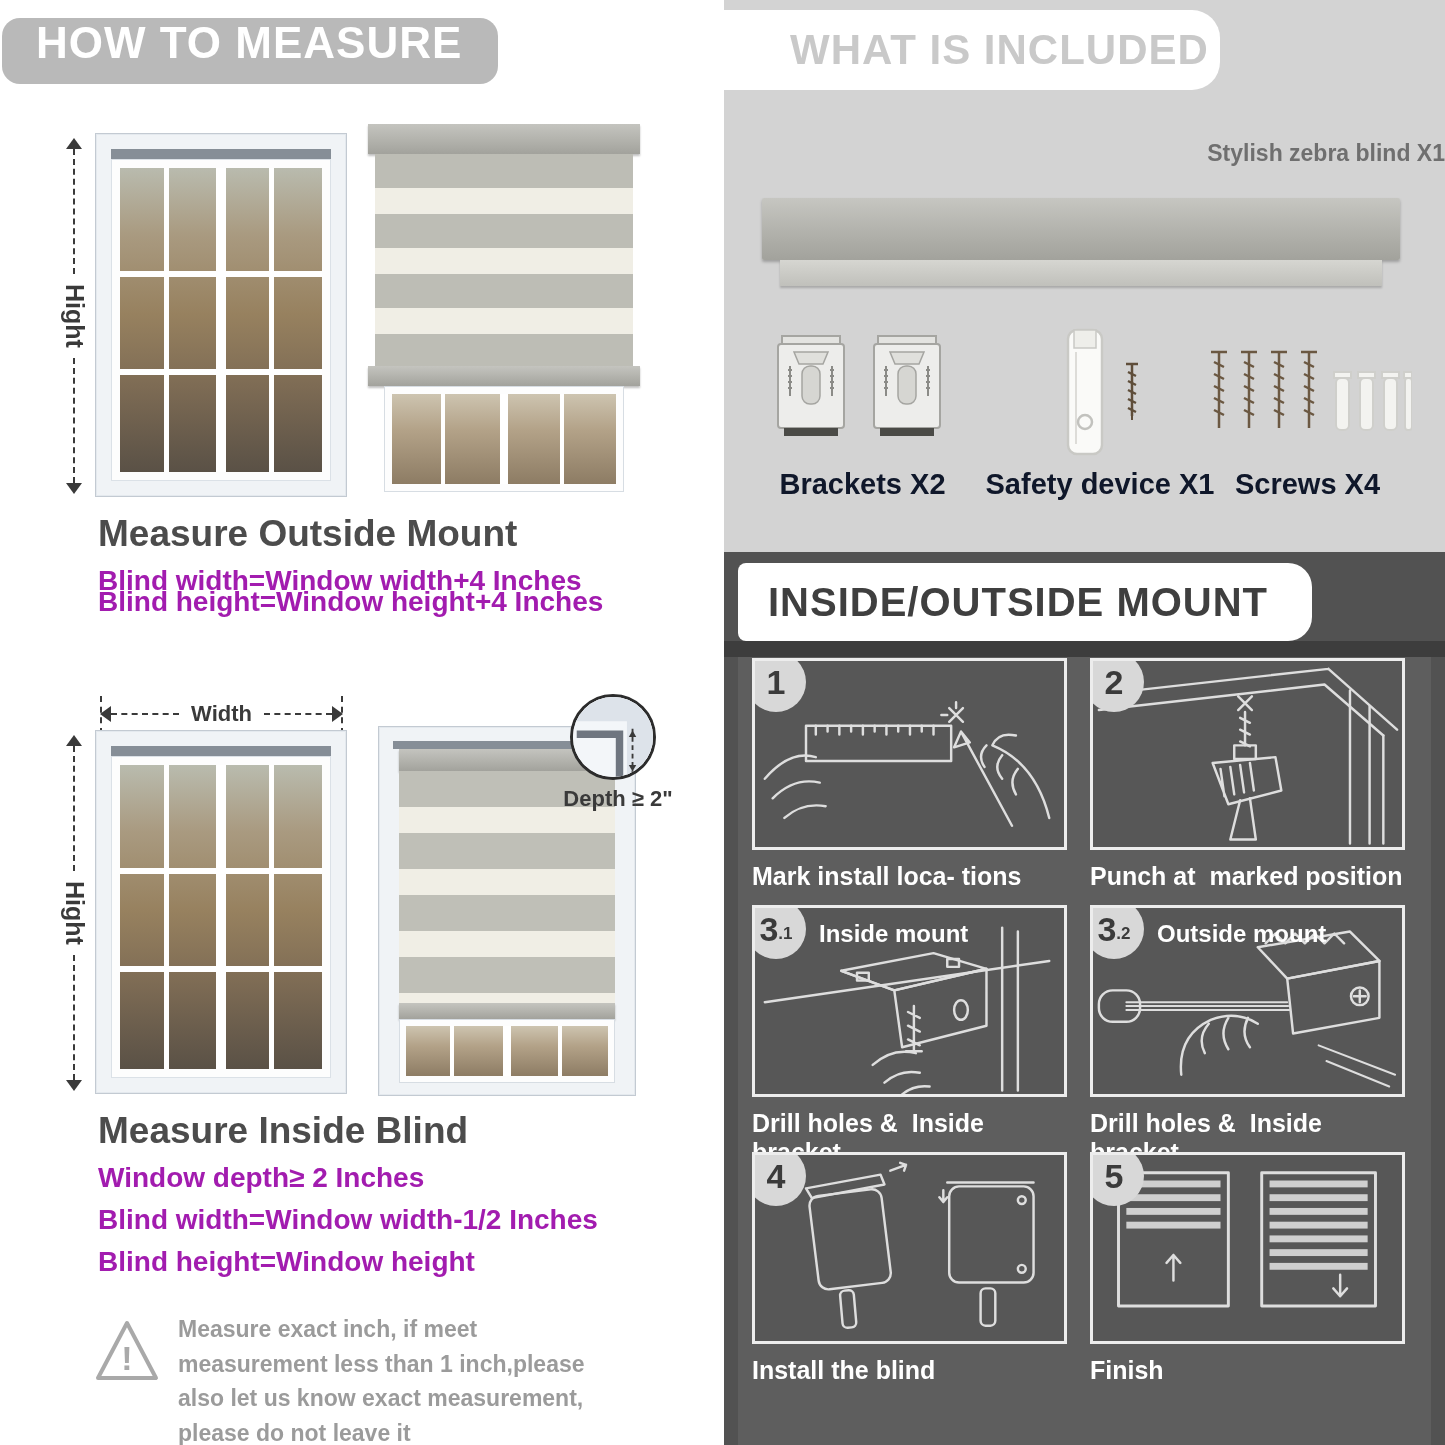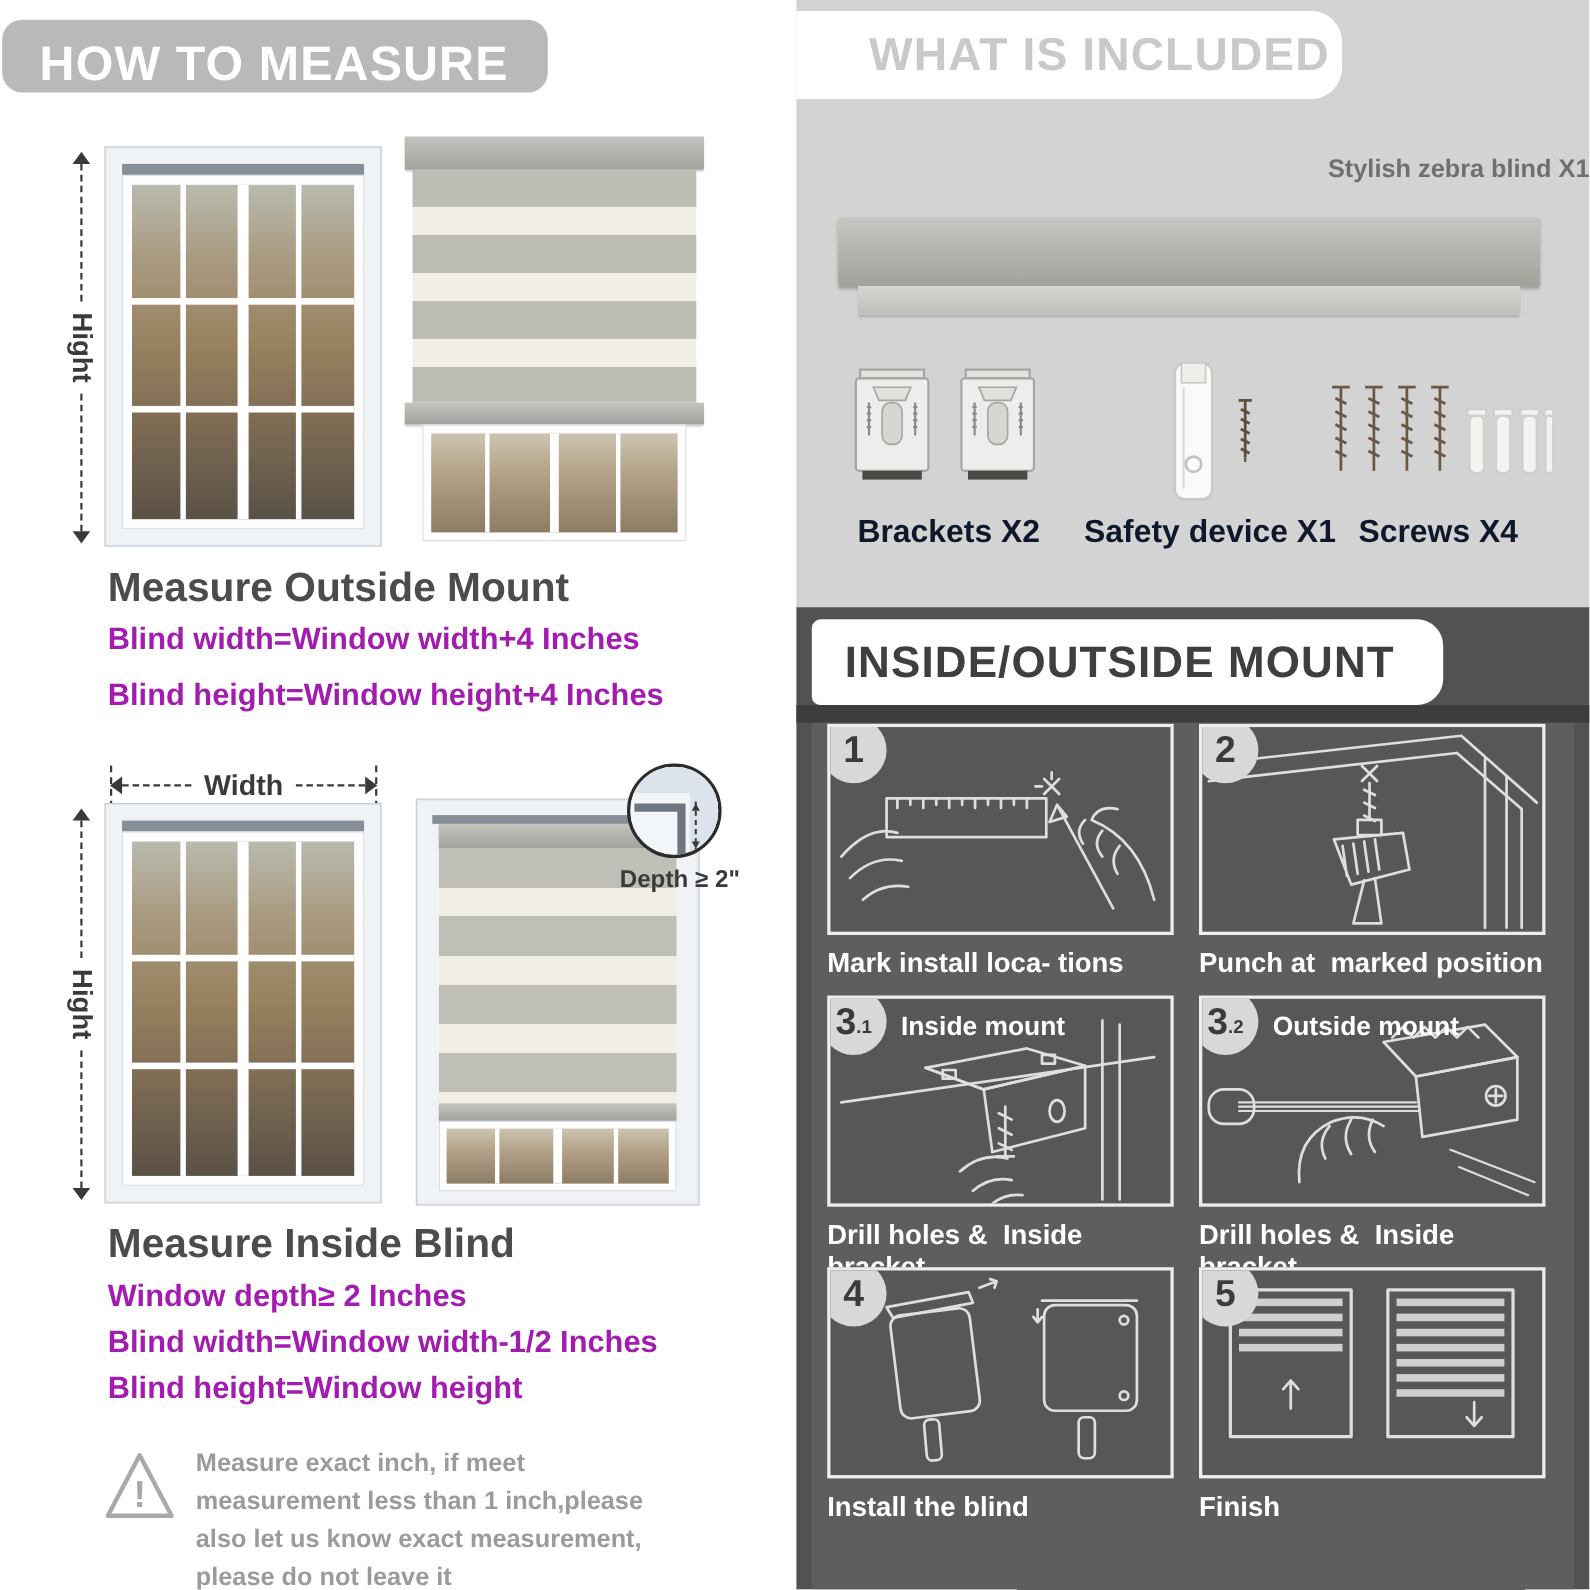--- a/index.html
+++ b/index.html
@@ -2,21 +2,21 @@
 <html><head>
 <meta charset="utf-8">
 <style>
   html,body{margin:0;padding:0;}
   body{width:1445px;height:1445px;background:#fff;font-family:"Liberation Sans",sans-serif;overflow:hidden;position:relative;}
   .canvas{position:absolute;inset:0;width:1445px;height:1445px;}
   .abs{position:absolute;}
 
   
   .htm-header{left:2px;top:18px;width:496px;height:66px;background:#b9b9b9;border-radius:18px;
-    display:flex;align-items:flex-end;padding-left:34px;box-sizing:border-box;}
+    display:flex;align-items:flex-start;padding-left:34px;box-sizing:border-box;}
   .htm-header span{color:#fff;font-weight:bold;font-size:44px;letter-spacing:1px;}
 
   .sec-title{font-weight:bold;font-size:37px;color:#4c4c4c;}
   .sec-line{font-weight:bold;font-size:28px;color:#a21caf;}
 
   
   .window{background:#f0f3f6;border:1px solid #c3cad2;box-shadow:0 0 0 1px #e4e9ee inset;}
   .win-recess{position:absolute;left:15px;right:15px;top:15px;height:10px;background:#868e97;}
   .win-sash{position:absolute;left:15px;right:15px;top:25px;bottom:15px;background:#fdfdfd;border:1px solid #dbe1e7;}
   .win-glass{position:absolute;inset:8px;background:linear-gradient(180deg,#b9bbae 0%,#a99a80 22%,#97815f 48%,#7d6b54 72%,#5a5146 100%);}
@@ -24,21 +24,21 @@
   .gl-h{position:absolute;left:0;right:0;background:#fff;}
 
   
   .warrow{display:flex;align-items:center;height:16px;}
   .wdash{flex:1;border-top:2px dashed #3a3a3a;height:0;}
   .ah{width:0;height:0;}
   .ah.l{border:8px solid transparent;border-left:0;border-right:11px solid #3a3a3a;}
   .ah.r{border:8px solid transparent;border-right:0;border-left:11px solid #3a3a3a;}
   .ah.u{border:8px solid transparent;border-top:0;border-bottom:11px solid #3a3a3a;}
   .ah.d{border:8px solid transparent;border-bottom:0;border-top:11px solid #3a3a3a;}
-  .wlabel{padding:0 12px;font-weight:bold;font-size:26px;color:#3a3a3a;}
+  .wlabel{padding:0 12px;font-weight:bold;font-size:22px;color:#3a3a3a;}
   .vend{position:absolute;top:-10px;width:0;height:38px;border-left:2px dashed #3a3a3a;}
   .harrow{display:flex;flex-direction:column;align-items:center;width:16px;}
   .hdash{flex:1;border-left:2px dashed #3a3a3a;width:0;}
   .hlabel{writing-mode:vertical-rl;font-weight:bold;font-size:25px;color:#3a3a3a;padding:10px 0;}
 
   
   .rail{background:linear-gradient(180deg,#c4c4bf 0%,#b2b2ac 55%,#a2a29c 100%);box-shadow:0 2px 2px rgba(0,0,0,.25);}
   .fabric{background:repeating-linear-gradient(180deg,#bdbdb5 0px,#bdbdb5 34px,#f0eee5 34px,#f0eee5 60px);}
   .fabric2{background:repeating-linear-gradient(180deg,#bfbfb7 0px,#bfbfb7 36px,#f0eee5 36px,#f0eee5 62px);}
   .winbottom{background:#fdfdfd;border:1px solid #d7dde3;}
@@ -132,21 +132,21 @@
             <div class="gl-v" style="left:calc(50% - 4px);width:8px;"></div>
             <div class="gl-v" style="left:22%;width:4px;"></div>
             <div class="gl-v" style="left:75%;width:4px;"></div>
           </div>
         </div>
       </div>
     </div>
 
     <div class="abs sec-title" style="left:98px;top:513px;">Measure Outside Mount</div>
     <div class="abs sec-line" style="left:98px;top:565px;">Blind width=Window width+4 Inches</div>
-    <div class="abs sec-line" style="left:98px;top:616px;">Blind height=Window height+4 Inches</div>
+    <div class="abs sec-line" style="left:98px;top:586px;">Blind height=Window height+4 Inches</div>
 
     <div class="abs" style="left:0;top:696px;width:705px;height:410px;">
       <div class="abs warrow" style="left:100px;top:10px;width:243px;">
         <span class="ah l"></span>
         <span class="wdash"></span>
         <span class="wlabel">Width</span>
         <span class="wdash"></span>
         <span class="ah r"></span>
         <span class="vend" style="left:0;"></span>
         <span class="vend" style="right:0;"></span>

